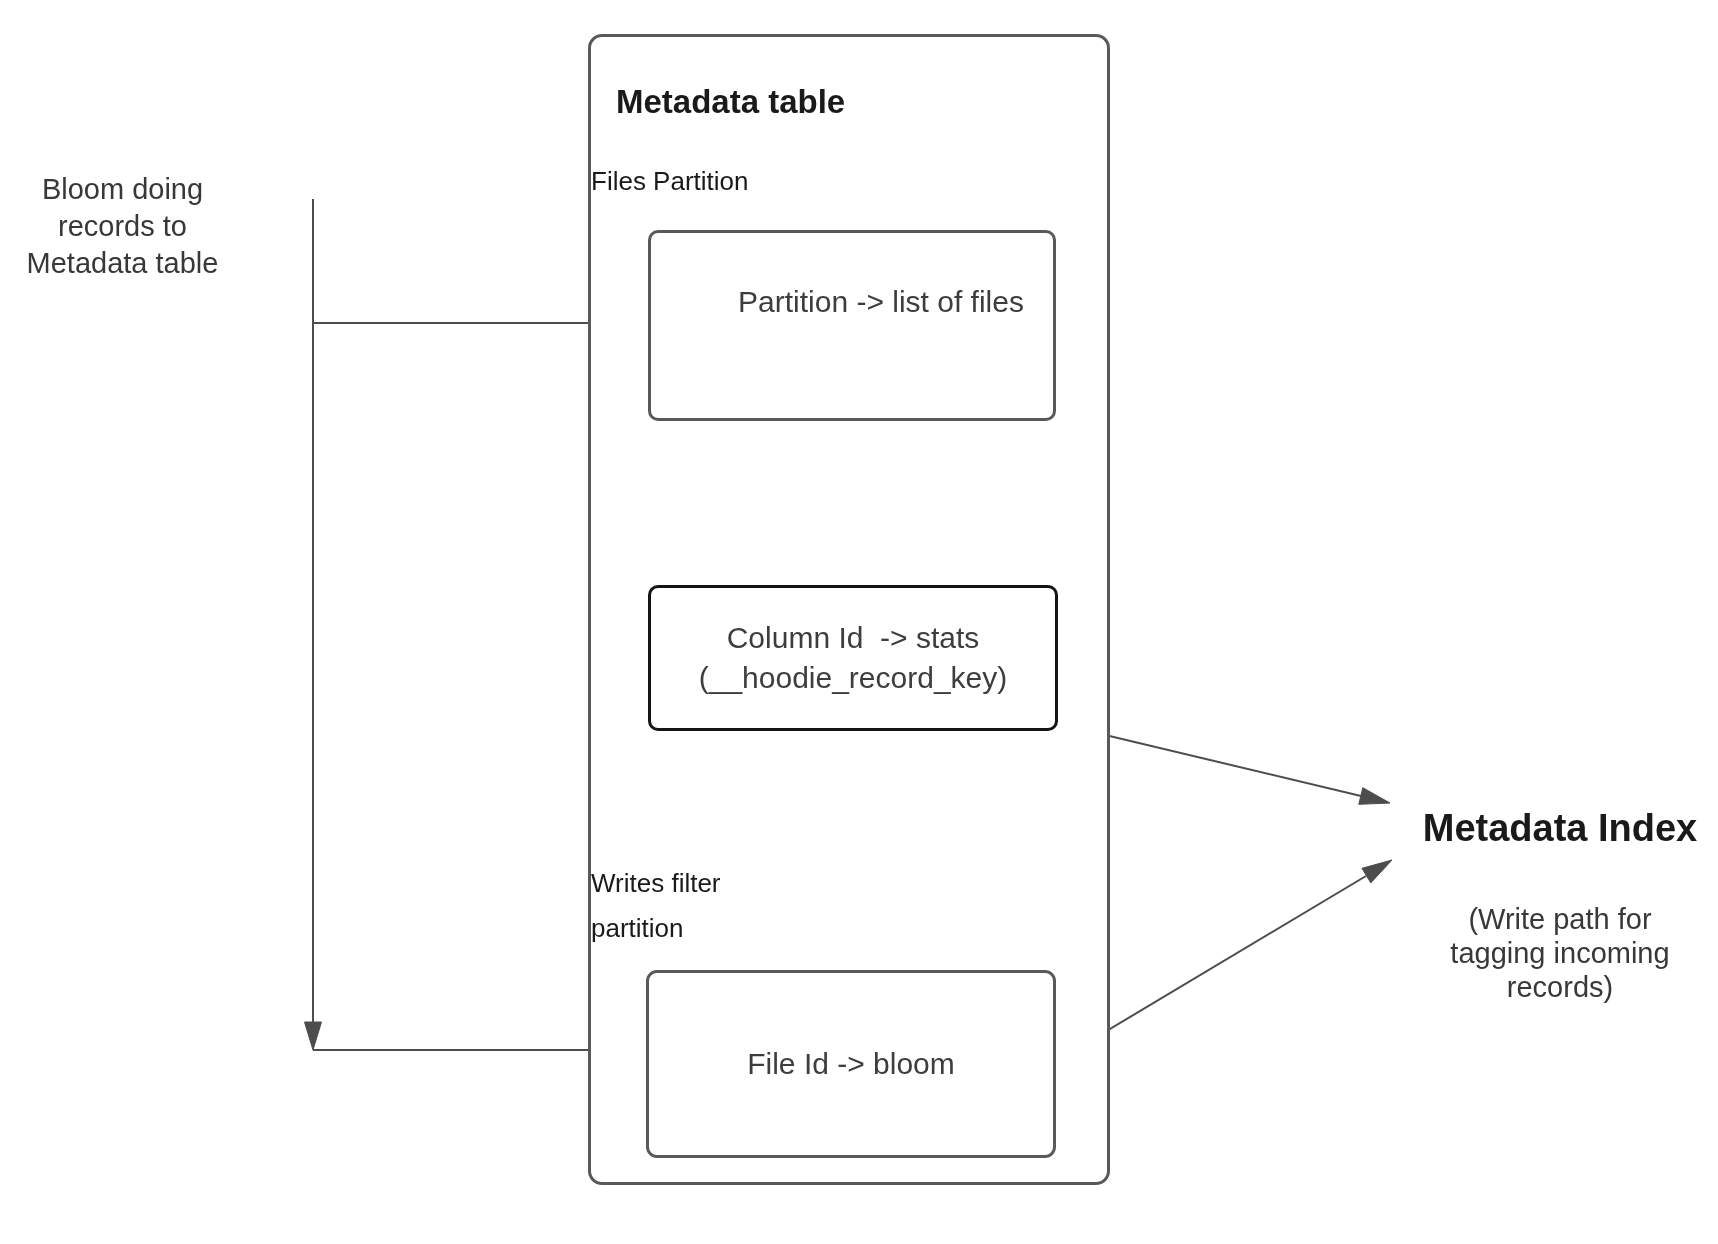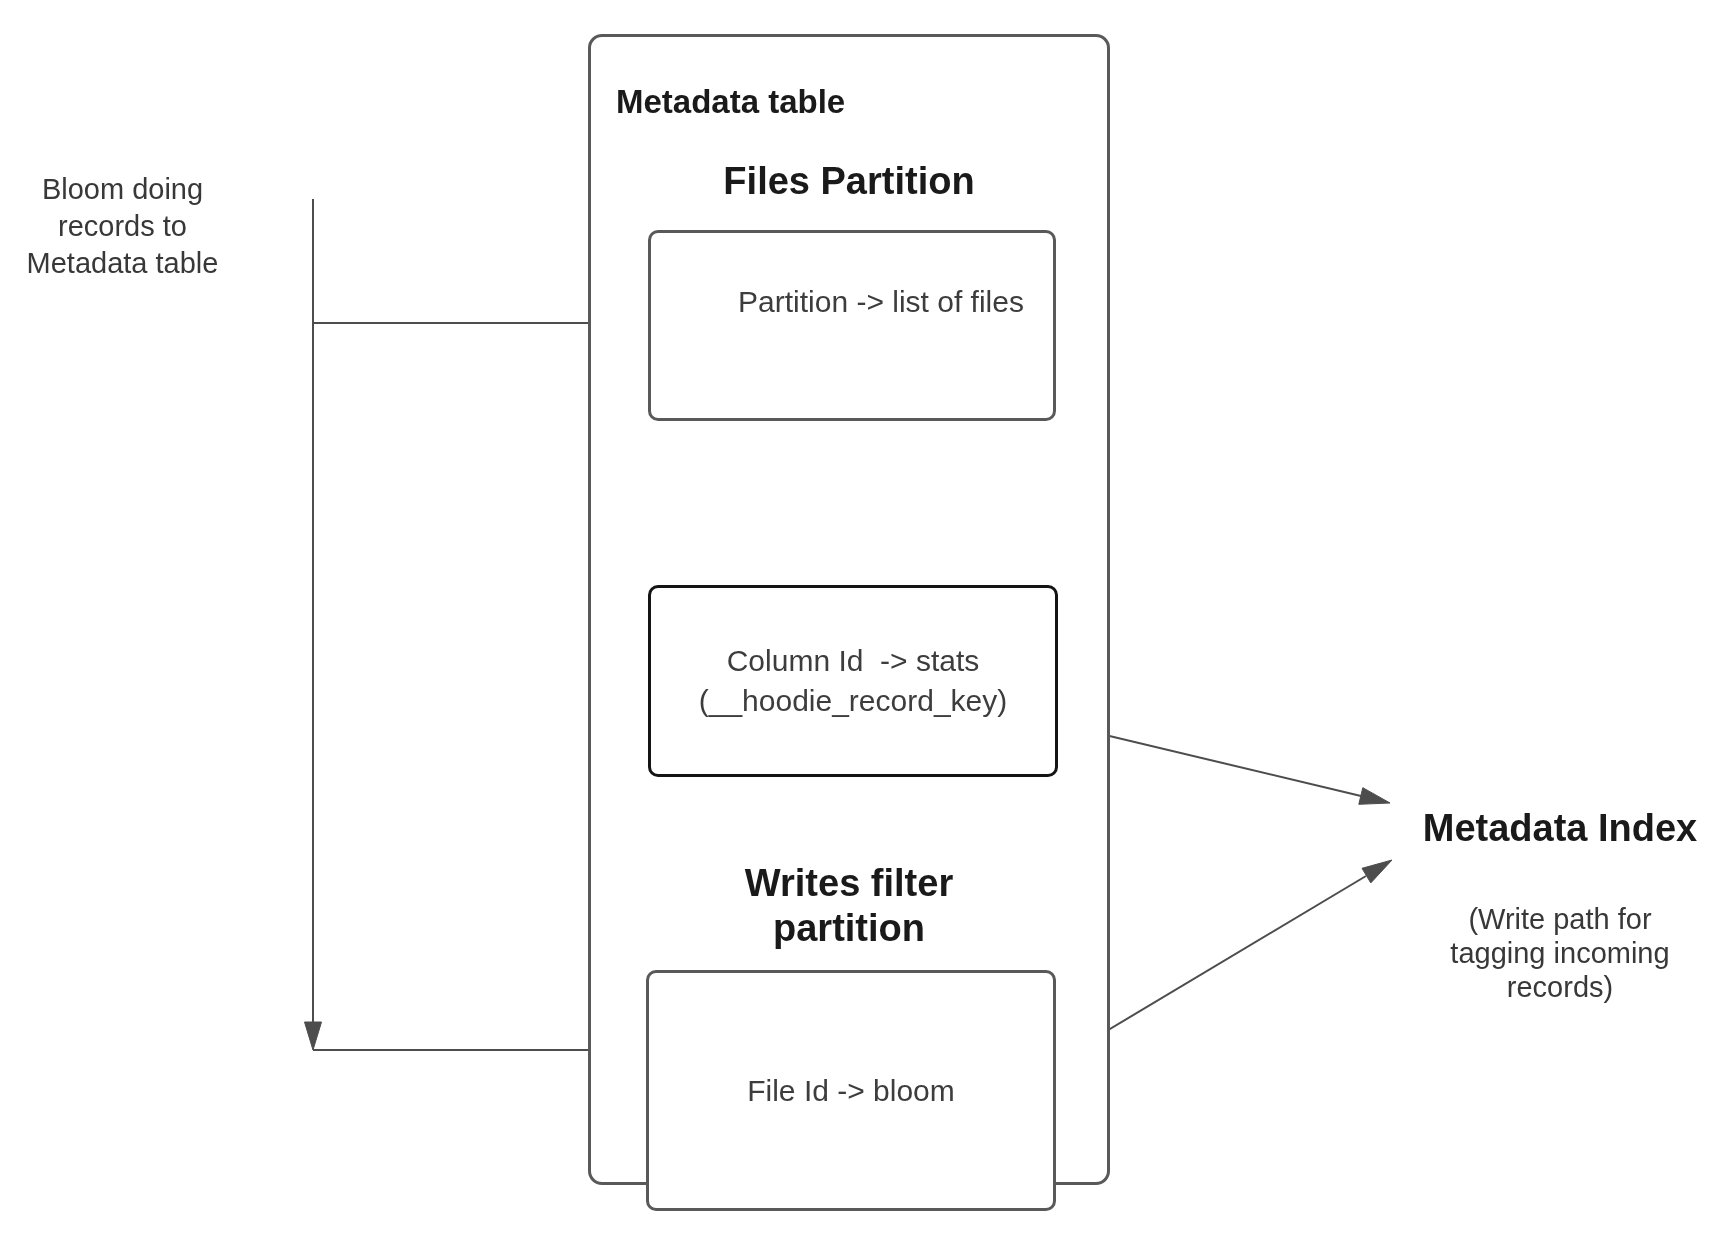--- a/index.html
+++ b/index.html
@@ -69,23 +69,22 @@
     top: 46px;
     font-size: 33px;
     font-weight: bold;
     color: #1a1a1a;
     white-space: pre;
   }
   .section-heading {
     position: absolute;
     left: 0;
     width: 100%;
-    text-align: center;
-    font-size: 38px;
-    font-weight: bold;
+    font-size: 26px;
+    font-weight: normal;
     line-height: 45px;
     color: #1a1a1a;
   }
   .heading-files   { top: 123px; line-height: 42px; }
   .heading-colstats{ top: 440px; }
   .heading-bloom   { top: 824px; }
 
   .inner-box {
     position: absolute;
     box-sizing: border-box;
@@ -107,38 +106,39 @@
     top: 52px;
     width: 100%;
     text-align: center;
     line-height: 34px;
     margin-left: 29px;
   }
   .box-colstats {
     left: 57px;
     top: 548px;
     width: 410px;
-    height: 192px;
+    height: 146px;
     border-color: #141414;
     display: flex;
     align-items: center;
     justify-content: center;
   }
   .box-colstats .box-label {
     text-align: center;
     line-height: 40px;
   }
   .box-bloom {
     left: 55px;
     top: 933px;
     width: 410px;
-    height: 241px;
+    height: 188px;
     display: flex;
     align-items: center;
     justify-content: center;
+    border-radius: 11px;
   }
   .box-bloom .box-label {
     text-align: center;
     line-height: 34px;
   }
 
   
   .index-title {
     left: 1400px;
     top: 807px;

